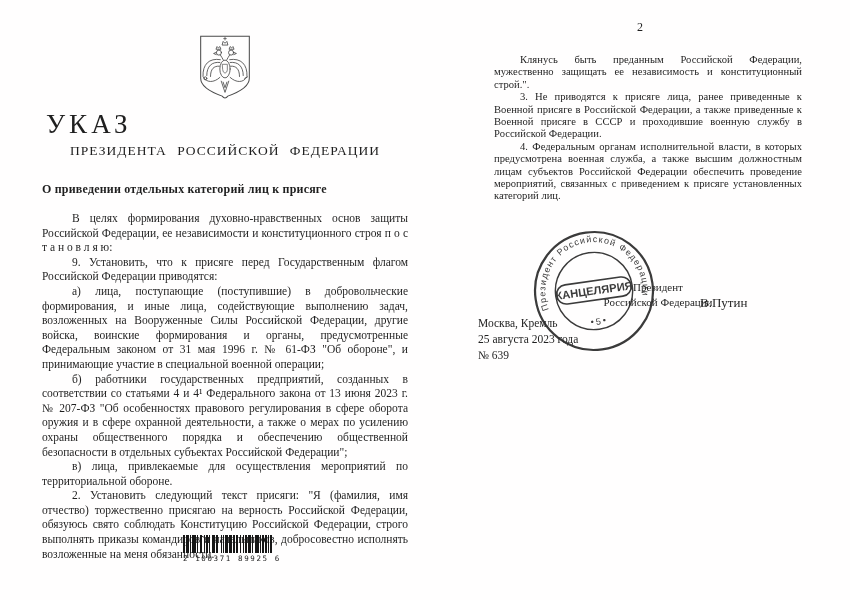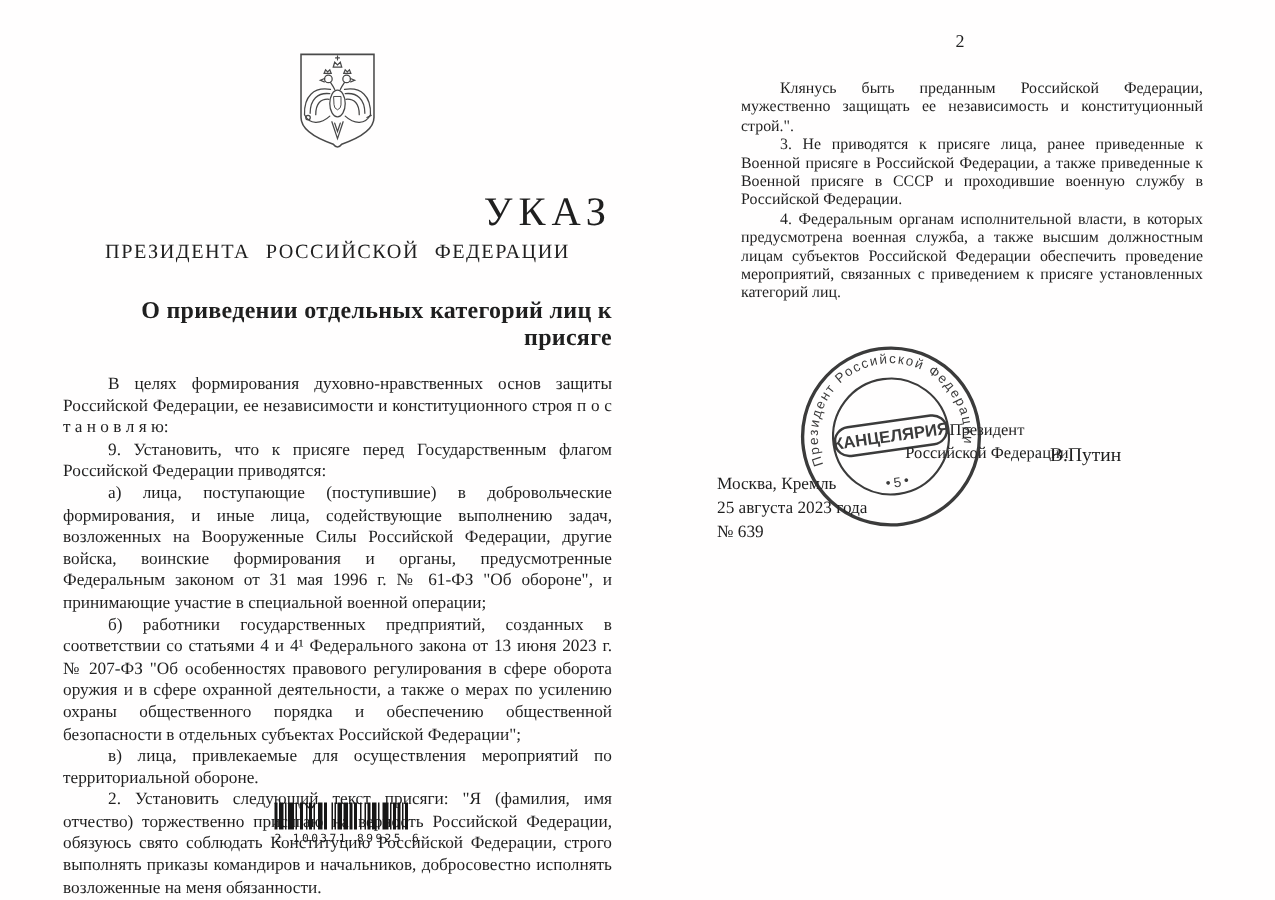--- a/index.html
+++ b/index.html
@@ -2,23 +2,23 @@
 <html><head>
 <meta charset="utf-8">
 <style>
   html,body{margin:0;padding:0;background:#fff;}
   .canvas{position:relative;width:850px;height:600px;background:#fffefe;
           font-family:"Liberation Serif",serif;color:#1f1f1f;overflow:hidden;}
 
   
   .page1{position:absolute;left:42px;top:34px;width:366px;}
   .arms{width:58px;height:70px;margin:0 auto;}
-  .doc-type{text-align:right;font-size:27px;letter-spacing:4px;text-indent:4px;margin-top:22px;}
+  .doc-type{text-align:left;font-size:27px;letter-spacing:4px;text-indent:4px;margin-top:5px;}
   .issuer{text-align:center;font-size:13.5px;letter-spacing:1px;word-spacing:6px;margin-top:3px;}
-  .subject{text-align:right;font-weight:bold;font-size:16px;margin-top:23px;letter-spacing:.2px;}
+  .subject{text-align:left;font-weight:bold;font-size:12px;margin-top:23px;letter-spacing:.2px;}
   .body1{margin-top:14px;font-size:11.5px;line-height:14.6px;text-align:justify;}
   .body1 .para{text-indent:30px;}
 
   
   .page2{position:absolute;left:478px;top:20px;width:324px;}
   .pagenum{text-align:center;font-size:12px;}
   .body2{margin-top:19px;font-size:10.6px;line-height:12.4px;text-align:justify;margin-left:16px;}
   .body2 .para{text-indent:26px;}
 
   .sig-title{position:absolute;left:583px;top:280px;width:150px;text-align:center;

